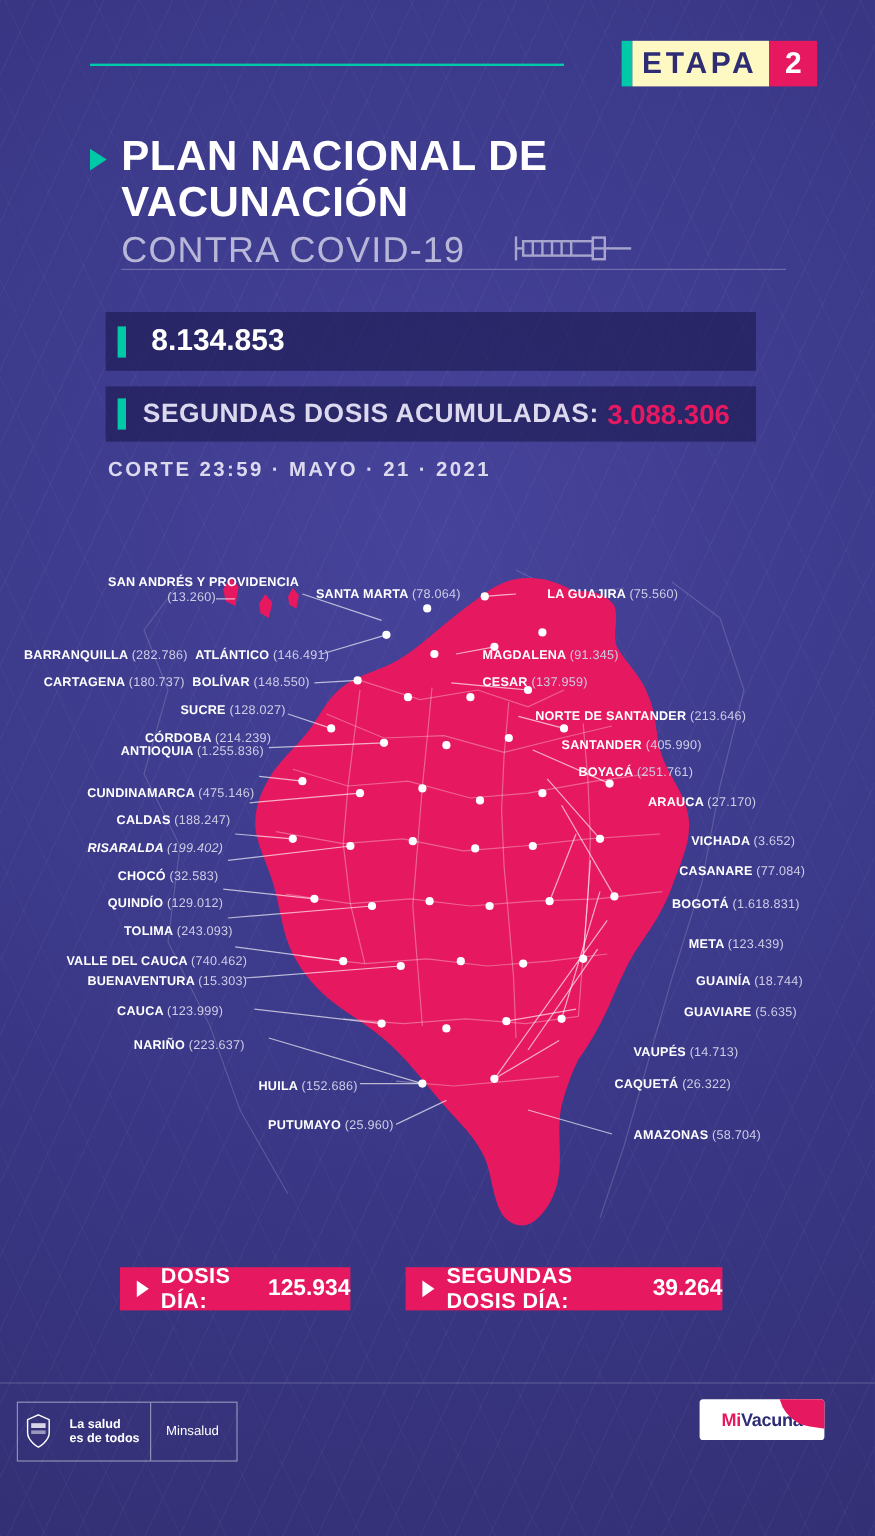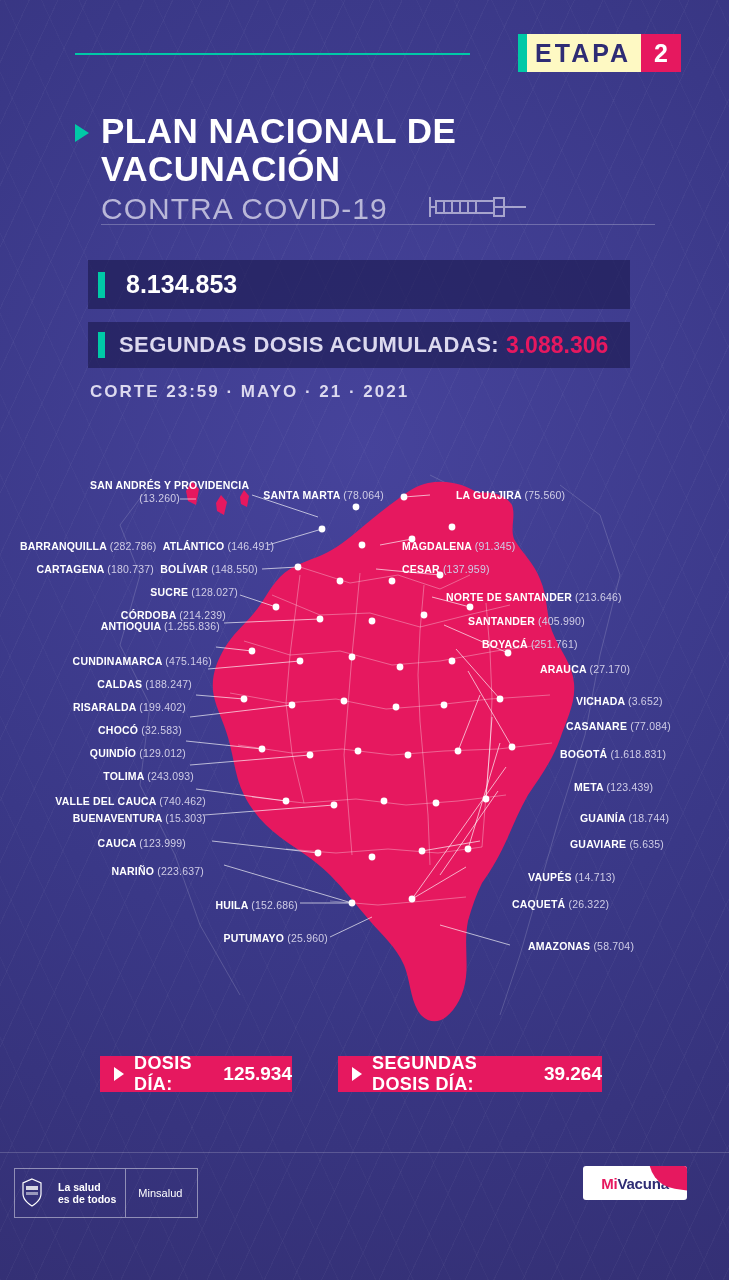--- a/index.html
+++ b/index.html
@@ -337,21 +337,21 @@
     </div>
     <div class="lbl r" style="left:40px;top:165px;width:180px;">
       <span>ANTIOQUIA</span> <span class="num">(1.255.836)</span>
     </div>
     <div class="lbl r" style="left:40px;top:200px;width:172px;">
       <span>CUNDINAMARCA</span> <span class="num">(475.146)</span>
     </div>
     <div class="lbl r" style="left:60px;top:223px;width:132px;">
       <span>CALDAS</span> <span class="num">(188.247)</span>
     </div>
-    <div class="lbl r" style="left:60px;top:246px;width:126px;">
+    <div class="lbl r" style="left:60px;top:246px;width:126px;font-style:italic;">
       <span>RISARALDA</span> <span class="num">(199.402)</span>
     </div>
     <div class="lbl r" style="left:60px;top:269px;width:122px;">
       <span>CHOCÓ</span> <span class="num">(32.583)</span>
     </div>
     <div class="lbl r" style="left:60px;top:292px;width:126px;">
       <span>QUINDÍO</span> <span class="num">(129.012)</span>
     </div>
     <div class="lbl r" style="left:60px;top:315px;width:134px;">
       <span>TOLIMA</span> <span class="num">(243.093)</span>

